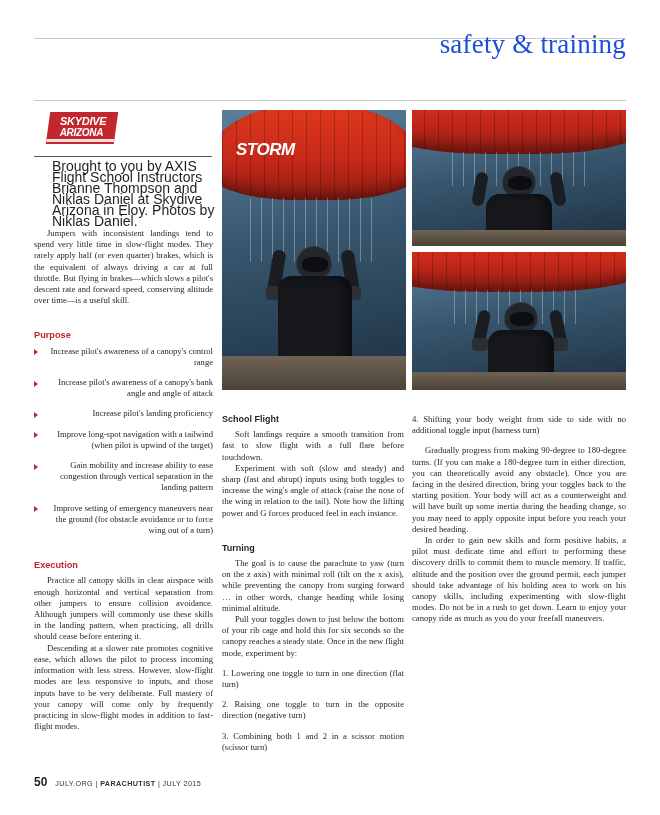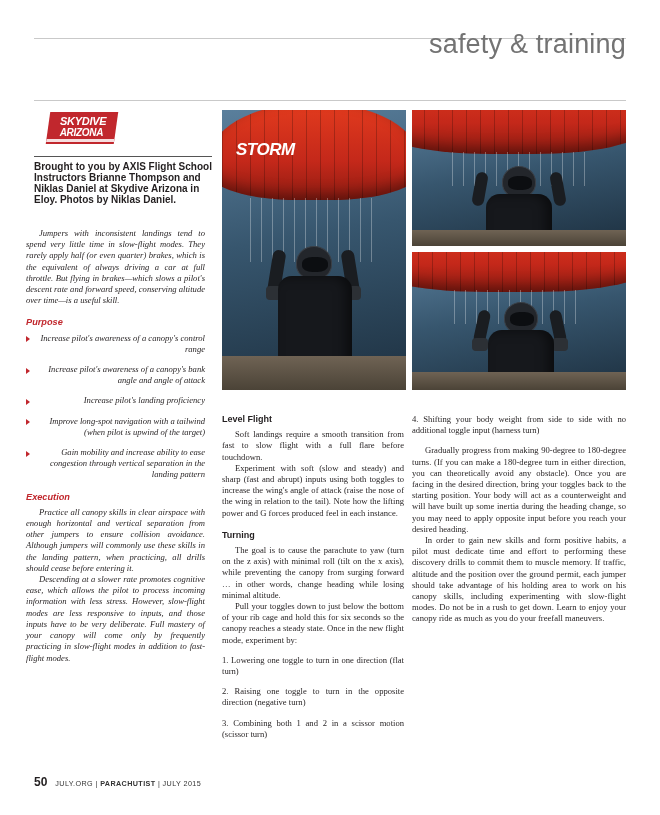--- a/index.html
+++ b/index.html
@@ -19,25 +19,25 @@
 
   
   .hdr-rule {
     position: absolute;
     left: 34px; right: 34px; top: 38px;
     height: 1px; background: #c9c9c9;
   }
   .section-title {
     position: absolute;
     right: 34px; top: 31px;
-    font-family: Liberation Sans, sans-serif;
+    font-family: Liberation Serif, serif;
     font-size: 27px;
     font-weight: normal;
     font-style: normal;
-    color: #737373;
+    color: #1d4ed8;
     letter-spacing: 0.2px;
     line-height: 1;
   }
   .title-row {
     position: absolute;
     left: 34px; top: 74px;
     display: flex; align-items: center;
   }
   .title-bar {
     width: 9px; height: 20px;
@@ -119,24 +119,24 @@
     background: #fff; opacity: .85;
   }
 
   .credit-rule {
     position: absolute;
     left: 34px; top: 156px; width: 178px;
     height: 1px; background: #555;
   }
   .credit {
     position: absolute;
-    left: 34px; top: 161px; width: 180px;
-    font-size: 10px;
+    left: 52px; top: 161px; width: 180px;
+    font-size: 14px;
     line-height: 11px;
-    font-weight: bold;
+    font-weight: normal;
     color: #231f20;
   }
 
   
   .photo {
     position: absolute;
     background: #0369a1;
     overflow: hidden;
   }
   .photo-main { left: 222px; top: 110px; width: 184px; height: 280px; }
@@ -208,30 +208,30 @@
   .col {
     position: absolute;
     font-family: "Liberation Serif", serif;
     font-size: 8.6px;
     line-height: 11.2px;
     color: #231f20;
     text-align: justify;
   }
   .col p { margin: 0 0 0 0; text-indent: 13px; }
   .col p.noindent { text-indent: 0; }
-  .col1 { left: 26px; top: 228px; width: 179px; font-style: italic; }
+  .col1 { left: 34px; top: 228px; width: 179px; }
   .col2 { left: 222px; top: 414px; width: 182px; }
   .col3 { left: 412px; top: 414px; width: 214px; }
 
   .subhead {
     font-family: "Liberation Sans", sans-serif;
     font-size: 9.2px;
     font-weight: bold;
     color: #c1272d;
-    margin: 11px 0 4px 0;
+    margin: 24px 0 4px 0;
     text-align: left;
   }
   .subhead.black {
     color: #231f20;
     font-size: 9px;
   }
   .bullets { margin: 0; padding: 0; list-style: none; }
   .bullets li {
     position: relative;
     padding-left: 10px;
@@ -345,29 +345,30 @@
   <div class="col col1">
     <p>Jumpers with inconsistent landings tend to spend very little time in slow-flight modes. They rarely apply half (or even quarter) brakes, which is the equivalent of always driving a car at full throttle. But flying in brakes—which slows a pilot's descent rate and forward speed, conserving altitude over time—is a useful skill.</p>
 
     <div class="subhead">Purpose</div>
     <ul class="bullets">
       <li>Increase pilot's awareness of a canopy's control range</li>
       <li>Increase pilot's awareness of a canopy's bank angle and angle of attack</li>
       <li>Increase pilot's landing proficiency</li>
       <li>Improve long-spot navigation with a tailwind (when pilot is upwind of the target)</li>
       <li>Gain mobility and increase ability to ease congestion through vertical separation in the landing pattern</li>
+      <li>Improve setting of emergency maneuvers near the ground (for obstacle avoidance or to force wing out of a turn)</li>
     </ul>
 
     <div class="subhead">Execution</div>
     <p>Practice all canopy skills in clear airspace with enough horizontal and vertical separation from other jumpers to ensure collision avoidance. Although jumpers will commonly use these skills in the landing pattern, when practicing, all drills should cease before entering it.</p>
     <p>Descending at a slower rate promotes cognitive ease, which allows the pilot to process incoming information with less stress. However, slow-flight modes are less responsive to inputs, and those inputs have to be very deliberate. Full mastery of your canopy will come only by frequently practicing in slow-flight modes in addition to fast-flight modes.</p>
   </div>
 
   <div class="col col2">
-    <div class="subhead black" style="margin-top:0;">Level Flight</div>
+    <div class="subhead black" style="margin-top:0;">School Flight</div>
     <p>Soft landings require a smooth transition from fast to slow flight with a full flare before touchdown.</p>
     <p>Experiment with soft (slow and steady) and sharp (fast and abrupt) inputs using both toggles to increase the wing's angle of attack (raise the nose of the wing in relation to the tail). Note how the lifting power and G forces produced feel in each instance.</p>
 
     <div class="subhead black">Turning</div>
     <p>The goal is to cause the parachute to yaw (turn on the z axis) with minimal roll (tilt on the x axis), while preventing the canopy from surging forward … in other words, change heading while losing minimal altitude.</p>
     <p>Pull your toggles down to just below the bottom of your rib cage and hold this for six seconds so the canopy reaches a steady state. Once in the new flight mode, experiment by:</p>
     <div class="spacer-m"></div>
     <p class="noindent">1. Lowering one toggle to turn in one direction (flat turn)</p>
     <div class="spacer-m"></div>
     <p class="noindent">2. Raising one toggle to turn in the opposite direction (negative turn)</p>

